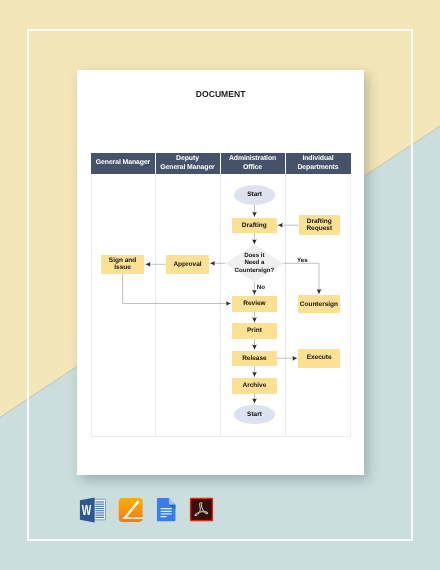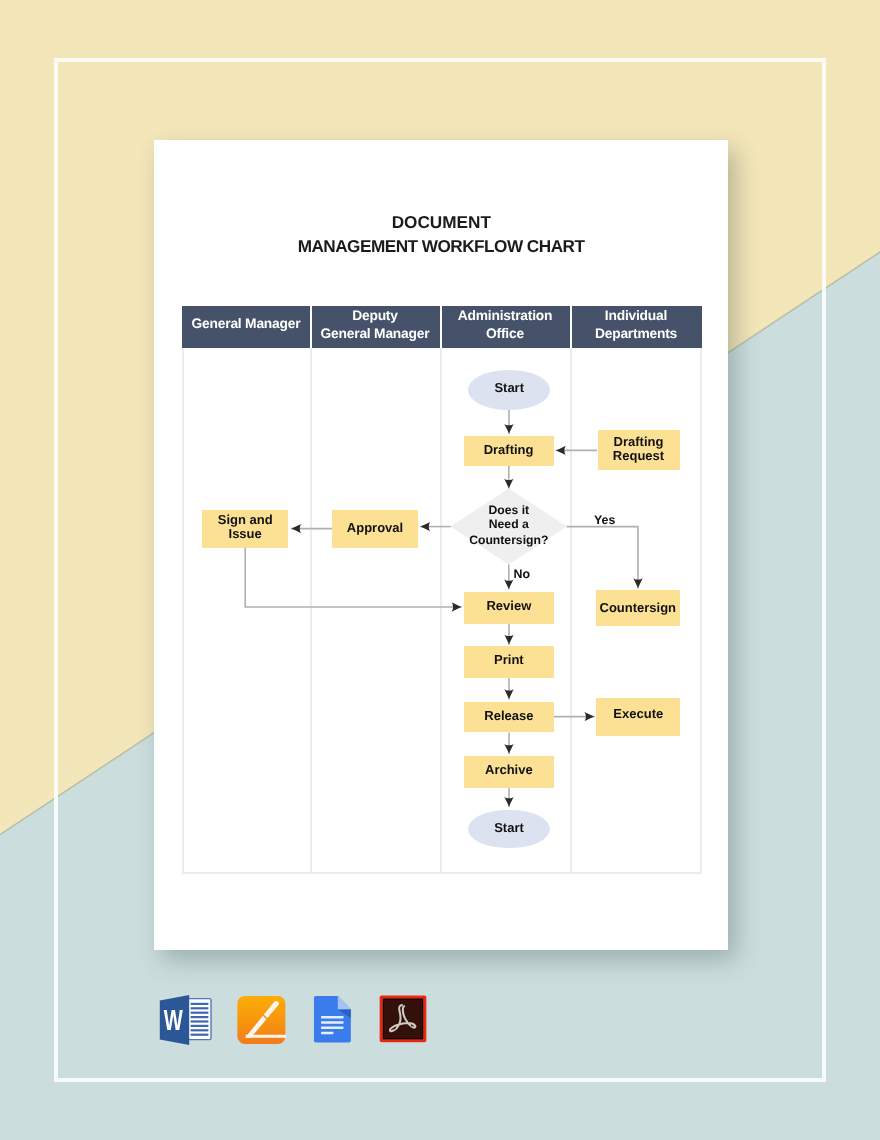--- a/index.html
+++ b/index.html
@@ -10,21 +10,21 @@
        background:#f3e6b8;}
   #stage{position:relative;width:440px;height:570px;overflow:hidden;}
   #bg{position:absolute;left:0;top:0;width:440px;height:570px;}
   #frame{position:absolute;left:27px;top:29.4px;width:385.6px;height:511.4px;
          border:2.3px solid rgba(255,255,255,0.84);box-sizing:border-box;}
   
   #page{position:absolute;left:77px;top:70px;width:287.3px;height:405px;
         background:#fff;box-shadow:4px 5px 11px rgba(45,70,70,0.30);}
   .title{position:absolute;left:0;right:0;text-align:center;
          font-weight:bold;color:#1b1b1b;}
-  #t1{top:36px;font-size:8.6px;letter-spacing:0px;text-align:center;}
+  #t1{top:19px;font-size:8.6px;letter-spacing:0px;text-align:center;}
   #t2{top:47.9px;font-size:8.6px;letter-spacing:-0.26px;text-indent:-0.26px;}
   
   #table{position:absolute;left:14px;top:83px;width:260px;height:284px;}
   #thead{position:absolute;left:0;top:0;width:260px;height:21px;
          background:#455269;display:flex;}
   .th{position:absolute;top:0;height:21px;display:flex;align-items:center;
       justify-content:center;text-align:center;color:#fff;font-size:6.9px;
       font-weight:bold;line-height:1.25;box-sizing:border-box;white-space:pre-line;
       letter-spacing:-0.1px;}
   #th1{left:0;width:64px;} #th2{left:64px;width:65px;}
@@ -78,21 +78,20 @@
   <svg id="bg" viewBox="0 0 440 570">
     <rect x="0" y="0" width="440" height="570" fill="#f3e6b8"></rect>
     <path d="M0 417.3 L440 126 L440 570 L0 570 Z" fill="#cbdedd"></path>
     <path d="M0 417.3 L440 126" stroke="#9aa08c" stroke-width="0.75" opacity="0.55" fill="none"></path>
   </svg>
 
   <div id="frame"></div>
 
   <div id="page">
     <div class="title" id="t1">DOCUMENT</div>
-    <div class="title" id="t2">MANAGEMENT WORKFLOW CHART</div>
 
     <div id="table">
       <div id="thead">
         <div class="th" id="th1">General Manager</div>
         <div class="th" id="th2">Deputy
 General Manager</div>
         <div class="th" id="th3">Administration
 Office</div>
         <div class="th" id="th4">Individual
 Departments</div>

